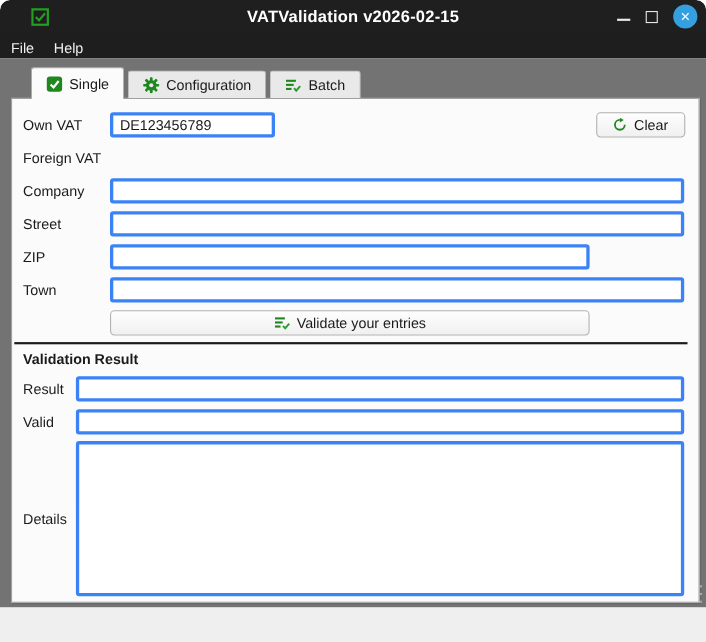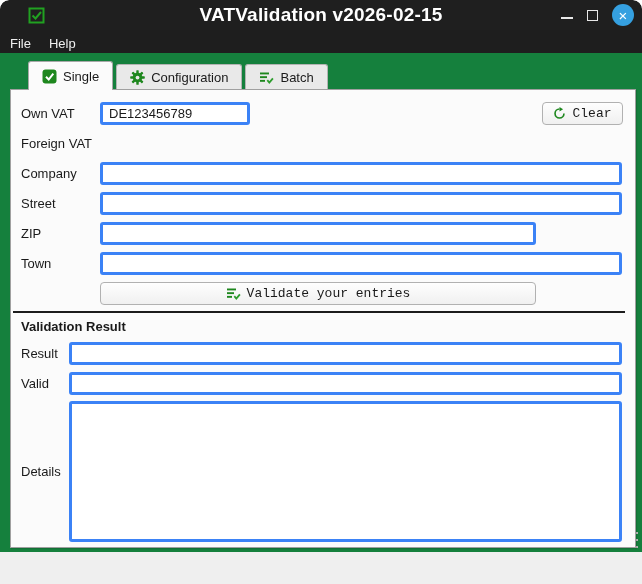--- a/index.html
+++ b/index.html
@@ -4,47 +4,47 @@
 <style>
   * { margin:0; padding:0; box-sizing:border-box; }
   html,body { width:642px; height:584px; }
   body { font-family:"Liberation Sans","DejaVu Sans",sans-serif; font-size:13px; color:#1a1a1a; background:#ffffff; }
 
   .window { width:642px; height:584px; background:#efefef; border-radius:9px 9px 0 0; overflow:hidden; position:relative; }
 
   
   .titlebar { height:30px; background:#1f1f1f; display:flex; align-items:center; position:relative; border-radius:9px 9px 0 0; }
   .app-icon { position:absolute; left:28px; top:7px; width:17px; height:17px; }
-  .title { flex:1; text-align:center; color:#ffffff; font-weight:bold; font-size:19px; letter-spacing:.2px; }
+  .title { flex:1; text-align:center; color:#ffffff; font-weight:bold; font-size:15px; letter-spacing:.2px; }
   .win-controls { position:absolute; right:8px; top:0; height:30px; display:flex; align-items:center; gap:14px; }
   .btn-min { width:12px; height:2px; background:#e8e8e8; margin-top:6px; }
   .btn-max { width:11px; height:11px; border:1.5px solid #e8e8e8; background:transparent; }
   .btn-close { width:22px; height:22px; border-radius:50%; background:#35a0e0; color:#fff; display:flex; align-items:center; justify-content:center; font-size:15px; line-height:1; }
   .btn-min,.btn-max,.btn-close { cursor:default; }
 
   
   .menubar { height:23px; background:#1e1e1e; display:flex; align-items:flex-end; padding-left:10px; gap:0; }
   .menu-item { color:#f0f0f0; padding:2px 9px; }
   .menu-item:first-child { padding-left:0; }
 
   
-  .content { position:relative; width:642px; height:499px; background:#15803d; }
+  .content { position:relative; width:642px; height:499px; background:#737373; }
 
   .tabbar { position:absolute; left:28px; top:8px; display:flex; gap:3px; z-index:3; }
   .tab { display:flex; align-items:center; gap:6px; padding:0 13px; border:1px solid #b3b3b3; border-bottom:none; border-radius:3px 3px 0 0; background:#e9e9e9; height:25px; margin-top:3px; }
   .tab.active { background:#fbfbfb; height:29px; margin-top:0; border-color:#a8a8a8; }
   .tab .ticon { display:flex; }
 
   .panel { position:absolute; left:10px; top:36px; width:626px; height:459px; background:#fbfbfb; border:1px solid #a0a0a0; box-shadow:1px 1px 1px rgba(0,0,0,.12); z-index:1; }
 
   .row-label { position:absolute; left:10px; height:23px; line-height:23px; }
   .tfield { position:absolute; height:23px; border:3px solid #3b82f6; border-radius:3px; background:#ffffff; font-family:inherit; font-size:13px; padding:0 6px; color:#1a1a1a; outline:none; }
   textarea.tfield { resize:none; padding:4px 6px; }
 
-  .btn { position:absolute; height:23px; border:1px solid #b1b1b1; border-radius:4px; background:linear-gradient(#fefefe,#f0f0f0); font-family:Liberation Mono, monospace; font-size:13px; color:#1a1a1a; display:flex; align-items:center; justify-content:center; gap:6px; cursor:default; }
+  .btn { position:absolute; height:23px; border:1px solid #b1b1b1; border-radius:4px; background:linear-gradient(#fefefe,#f0f0f0); font-family:Liberation Sans, sans-serif; font-size:13px; color:#1a1a1a; display:flex; align-items:center; justify-content:center; gap:6px; cursor:default; }
 
   .separator { position:absolute; left:2px; top:221px; width:612px; height:2px; background:#1c1c1c; }
   .section-heading { position:absolute; left:10px; top:229px;font-weight:bold; }
 
   .resize-grip { position:absolute; right:3px; bottom:3px; width:18px; height:18px; }
   .resize-grip i { position:absolute; width:2px; height:2px; background:#b9b9b9;
     box-shadow:14px 0 0 #b9b9b9, 14px -7px 0 #b9b9b9, 14px -14px 0 #b9b9b9, 7px 0 0 #b9b9b9, 7px -7px 0 #b9b9b9;
     left:1px; top:15px; }
 </style>
 </head>

